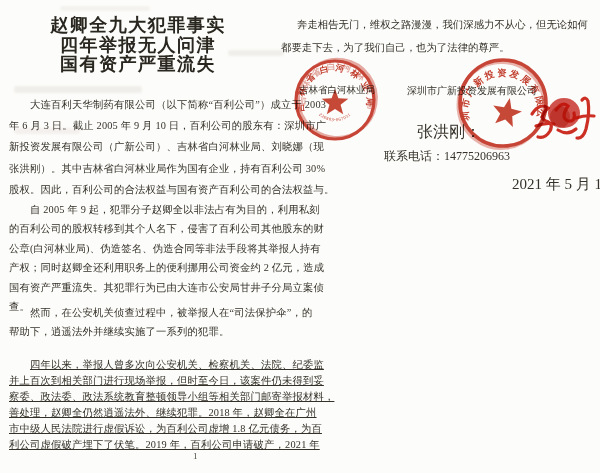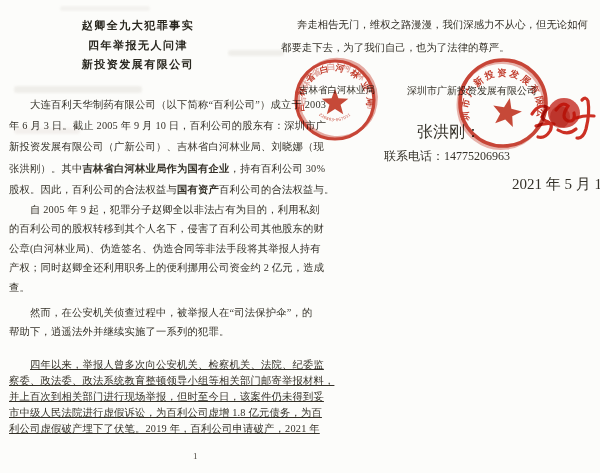--- a/index.html
+++ b/index.html
@@ -9,30 +9,30 @@
     font-family:"Liberation Serif","DejaVu Serif",serif;
     color:#32302d;
   }
   .page{position:absolute;top:0;height:473px;}
   #page-left{left:0;width:300px;}
   #page-right{left:300px;width:300px;}
 
   #title-block{
     position:absolute;left:0;top:16px;width:276px;text-align:center;
     font-family:"Liberation Sans","DejaVu Sans",sans-serif;
-    font-weight:bold;font-size:11px;line-height:19.5px;color:#29271f;
+    font-weight:bold;font-size:18px;line-height:19.5px;color:#29271f;
     letter-spacing:1.5px;
   }
   .para{position:absolute;left:9px;width:290px;font-size:10.3px;letter-spacing:.2px;color:#343128;}
   #para-1{top:94px;line-height:21.2px;}
   #para-2{top:200px;line-height:19.4px;}
   #para-3{top:304px;line-height:18.6px;}
   #para-4{top:357px;line-height:16px;text-decoration:underline;}
   .line{white-space:nowrap;}
-  .line .bold{font-weight:bold;}
+  .line .bold{font-weight:normal;}
   .indent{padding-left:21px;}
 
   #page-number{position:absolute;left:193px;top:451px;font-size:9px;color:#4a463f;}
 
   #intro-block{position:absolute;left:281px;top:14px;width:302px;font-size:10.4px;line-height:22.5px;color:#343128;}
   #intro-block .indent{padding-left:16px;}
 
   .abs-text{position:absolute;white-space:nowrap;color:#343128;}
   #signer-left{left:299px;top:84px;font-size:9.5px;}
   #signer-right{left:407px;top:84px;font-size:10px;}
@@ -58,45 +58,47 @@
   <div class="artifact a1"></div>
   <div class="artifact a2"></div>
   <div class="artifact a3"></div>
   <div class="artifact a4"></div>
 </div>
 <div class="page" id="page-right"></div>
 
 <div id="title-block">
     <div>赵卿全九大犯罪事实</div>
     <div>四年举报无人问津</div>
-    <div>新投资发展有限公司</div>
+    <div>国有资产严重流失</div>
   </div>
 
 <div class="para" id="para-1">
     <div class="line indent"><span>大连百利天华制药有限公司（以下简称“百利公司”）成立于 2003</span></div>
     <div class="line"><span>年 6 月 3 日。截止 2005 年 9 月 10 日，百利公司的股东有：深圳市广</span></div>
     <div class="line"><span>新投资发展有限公司（广新公司）、吉林省白河林业局、刘晓娜（现</span></div>
     <div class="line"><span>张洪刚）。其中</span><span class="bold">吉林省白河林业局作为国有企业</span><span>，持有百利公司 30%</span></div>
     <div class="line"><span>股权。因此，百利公司的合法权益与</span><span class="bold">国有资产</span><span>百利公司的合法权益与。</span></div>
   </div>
 <div class="para" id="para-2">
     <div class="line indent"><span>自 2005 年 9 起，犯罪分子赵卿全以非法占有为目的，利用私刻</span></div>
     <div class="line"><span>的百利公司的股权转移到其个人名下，侵害了百利公司其他股东的财</span></div>
     <div class="line"><span>公章(白河林业局)、伪造签名、伪造合同等非法手段将其举报人持有</span></div>
     <div class="line"><span>产权；同时赵卿全还利用职务上的便利挪用公司资金约 2 亿元，造成</span></div>
+    <div class="line"><span>国有资产严重流失。其犯罪行为已由大连市公安局甘井子分局立案侦</span></div>
     <div class="line"><span>查。</span></div>
   </div>
 <div class="para" id="para-3">
     <div class="line indent"><span>然而，在公安机关侦查过程中，被举报人在“司法保护伞”，的</span></div>
     <div class="line"><span>帮助下，逍遥法外并继续实施了一系列的犯罪。</span></div>
   </div>
 <div class="para" id="para-4">
     <div class="line indent"><span>四年以来，举报人曾多次向公安机关、检察机关、法院、纪委监</span></div>
+    <div class="line"><span>并上百次到相关部门进行现场举报，但时至今日，该案件仍未得到妥</span></div>
     <div class="line"><span>察委、政法委、政法系统教育整顿领导小组等相关部门邮寄举报材料，</span></div>
-    <div class="line"><span>并上百次到相关部门进行现场举报，但时至今日，该案件仍未得到妥</span></div>
+    <div class="line"><span>善处理，赵卿全仍然逍遥法外、继续犯罪。2018 年，赵卿全在广州</span></div>
     <div class="line"><span>市中级人民法院进行虚假诉讼，为百利公司虚增 1.8 亿元债务，为百</span></div>
     <div class="line"><span>利公司虚假破产埋下了伏笔。2019 年，百利公司申请破产，2021 年</span></div>
   </div>
 
 <div id="page-number">1</div>
 
 <div id="intro-block">
     <div class="line indent"><span>奔走相告无门，维权之路漫漫，我们深感力不从心，但无论如何</span></div>
     <div class="line"><span>都要走下去，为了我们自己，也为了法律的尊严。</span></div>
   </div>

